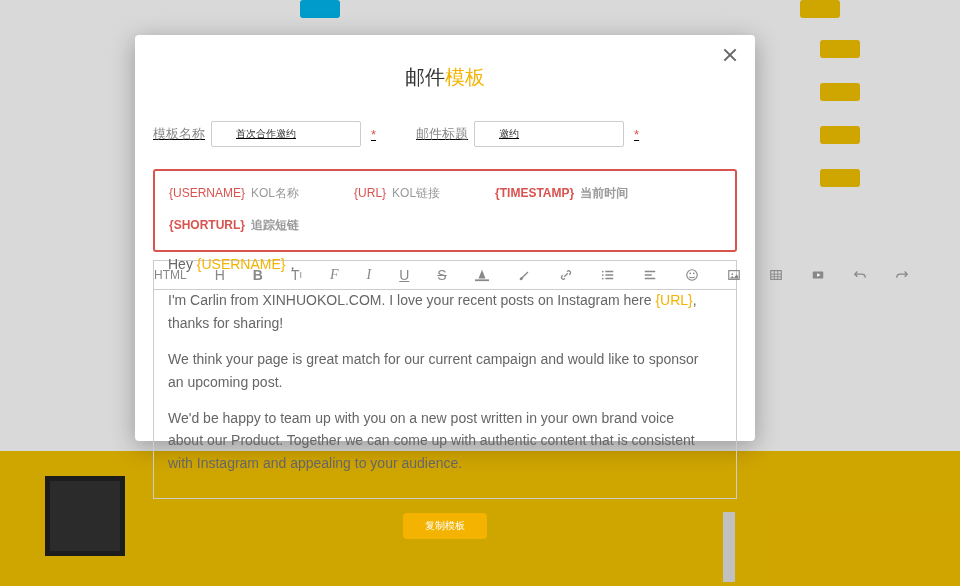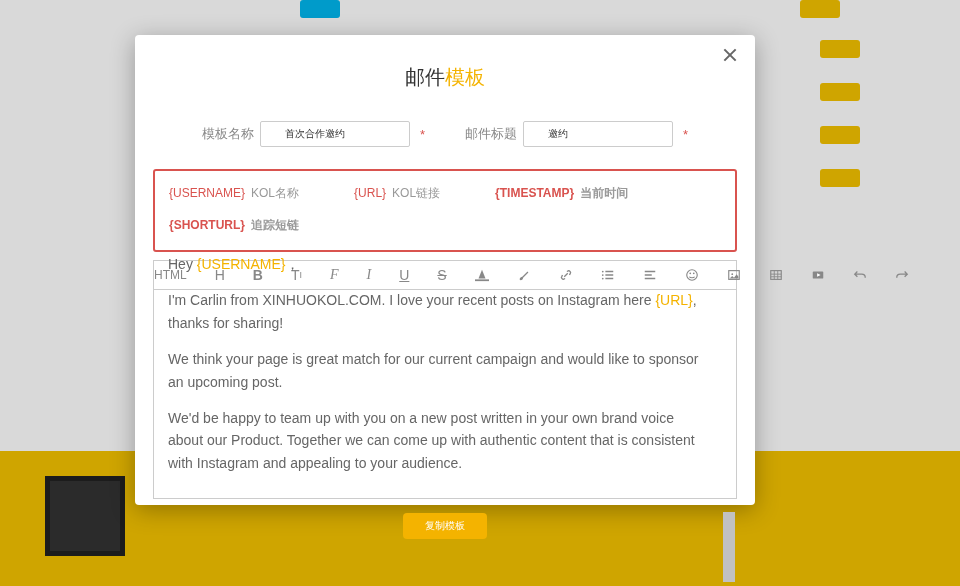--- a/index.html
+++ b/index.html
@@ -27,21 +27,21 @@
 .bg-side { position: absolute; right: 100px; top: 40px; display: flex; flex-direction: column; gap: 25px; }
 .bg-qr { position: absolute; left: 45px; bottom: 30px; width: 80px; height: 80px; background: #333; border: 5px solid #222; }
 .overlay {
   position: absolute; inset: 0;
   background: rgba(0,0,0,0.15);
 }
 .modal {
   position: absolute;
   left: 135px; top: 35px;
   width: 620px;
-  height: 470px;
+  height: 406px;
   background: #fff;
   border-radius: 4px;
   box-shadow: 0 5px 25px rgba(0,0,0,0.3);
   padding: 14px 18px;
   display: flex;
   flex-direction: column;
 }
 .close {
   position: absolute;
   right: 16px; top: 12px;
@@ -63,23 +63,24 @@
   font-size: 20px;
   font-weight: 500;
   margin-top: 15px;
   margin-bottom: 30px;
   color: #333;
 }
 .modal-title .accent { color: #f4b300; }
 .form-row {
   display: flex;
   gap: 40px;
-  justify-content: center;
+  justify-content: flex-start;
   margin-bottom: 22px;
   font-size: 13px;
+  text-decoration: underline;
 }
 .form-field { display: flex; align-items: center; gap: 6px; }
 .form-field label { color: #888; }
 .form-field input {
   width: 150px;
   height: 26px;
   padding: 2px 24px;
   border: 1px solid #ccc;
   border-radius: 2px;
   font-size: 10px;

